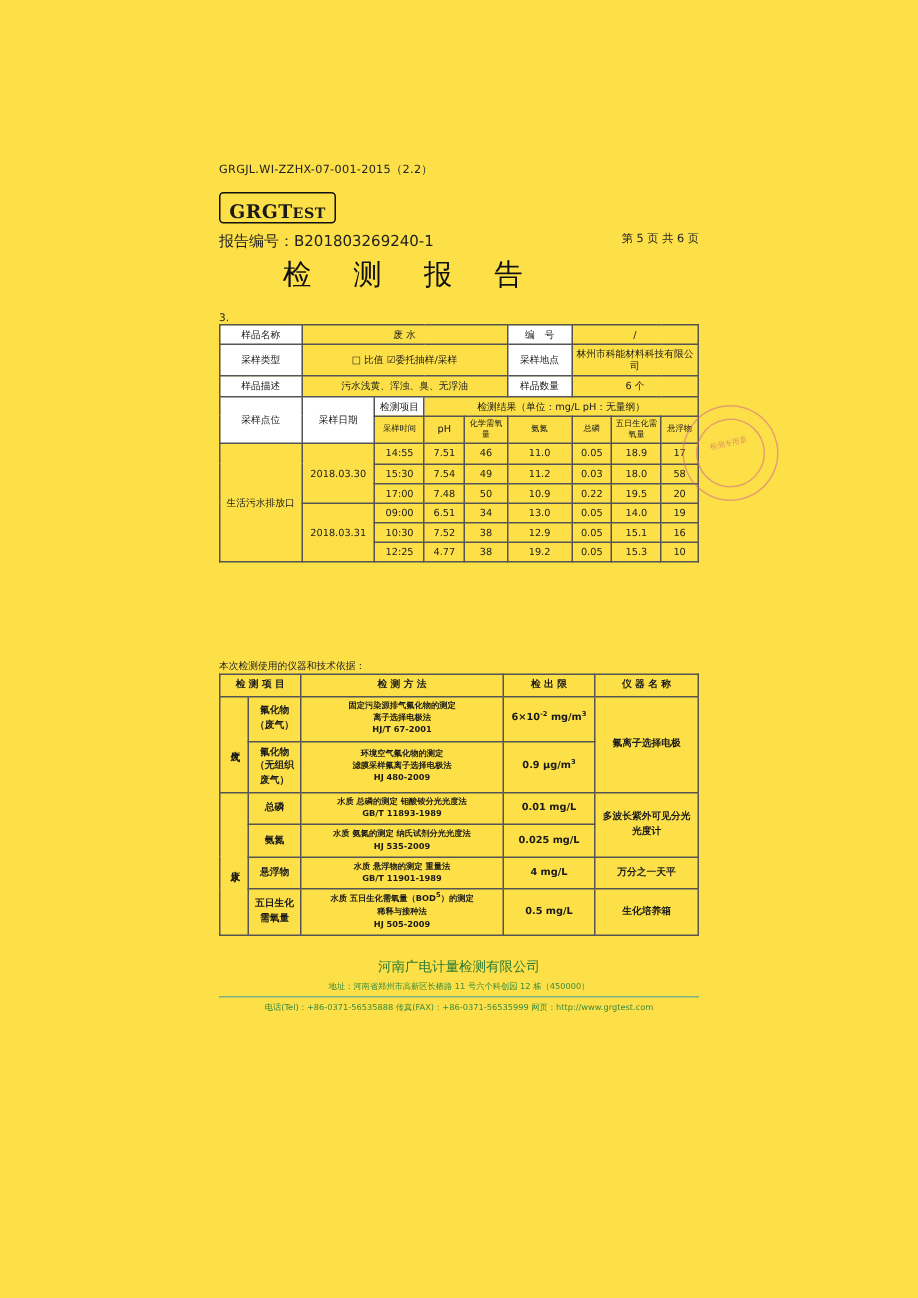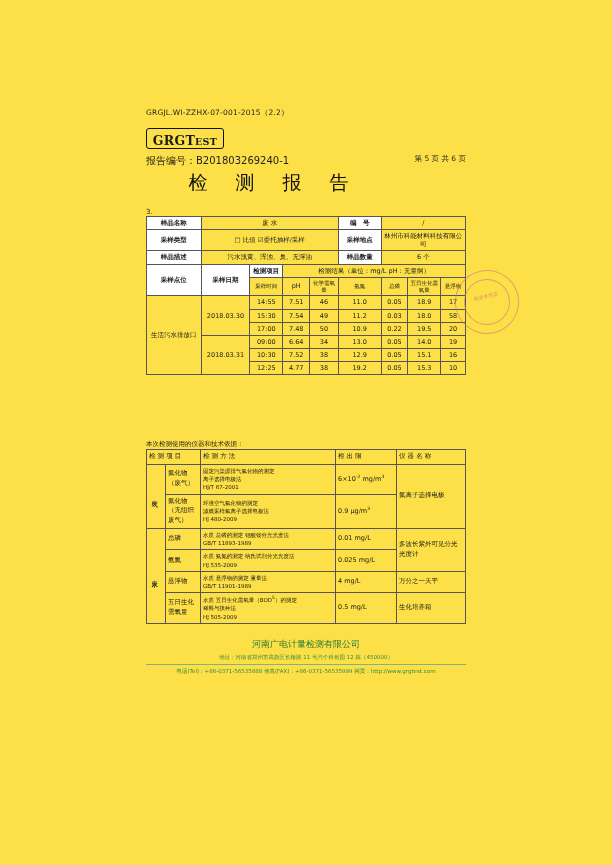--- a/index.html
+++ b/index.html
@@ -94,40 +94,42 @@
     top: 216px;
     width: 320px;
   }
   .main-table td {
     border: 0.7px solid #555;
     text-align: center;
     vertical-align: middle;
     padding: 2px 1px;
     line-height: 1.25;
   }
-  .lbl { background: #fff; white-space: nowrap; font-weight: bold; }
+  .lbl { background: #fff; white-space: nowrap; }
   .small55 { font-size: 5.5px; }
   .method-note {
     position: absolute;
     left: 146px;
     top: 440px;
     font-size: 6.5px;
     color: #222;
   }
   .method-table {
     position: absolute;
     left: 146px;
     top: 449px;
     width: 320px;
   }
   .method-table td {
     border: 0.7px solid #555;
+    text-align: center;
     vertical-align: middle;
     padding: 2px 2px;
     line-height: 1.5;
+    font-weight: bold;
   }
   .footer-company {
     position: absolute;
     left: 0;
     top: 638px;
     width: 612px;
     text-align: center;
     font-size: 9px;
     color: #2d7a33;
     font-family: "DejaVu Serif", "Liberation Serif", serif;
@@ -274,21 +276,21 @@
       <td>7.48</td>
       <td>50</td>
       <td>10.9</td>
       <td>0.22</td>
       <td>19.5</td>
       <td>20</td>
     </tr>
     <tr>
       <td rowspan="3">2018.03.31</td>
       <td>09:00</td>
-      <td>6.64</td>
+      <td>6.51</td>
       <td>34</td>
       <td>13.0</td>
       <td>0.05</td>
       <td>14.0</td>
       <td>19</td>
     </tr>
     <tr>
       <td>10:30</td>
       <td>7.52</td>
       <td>38</td>

